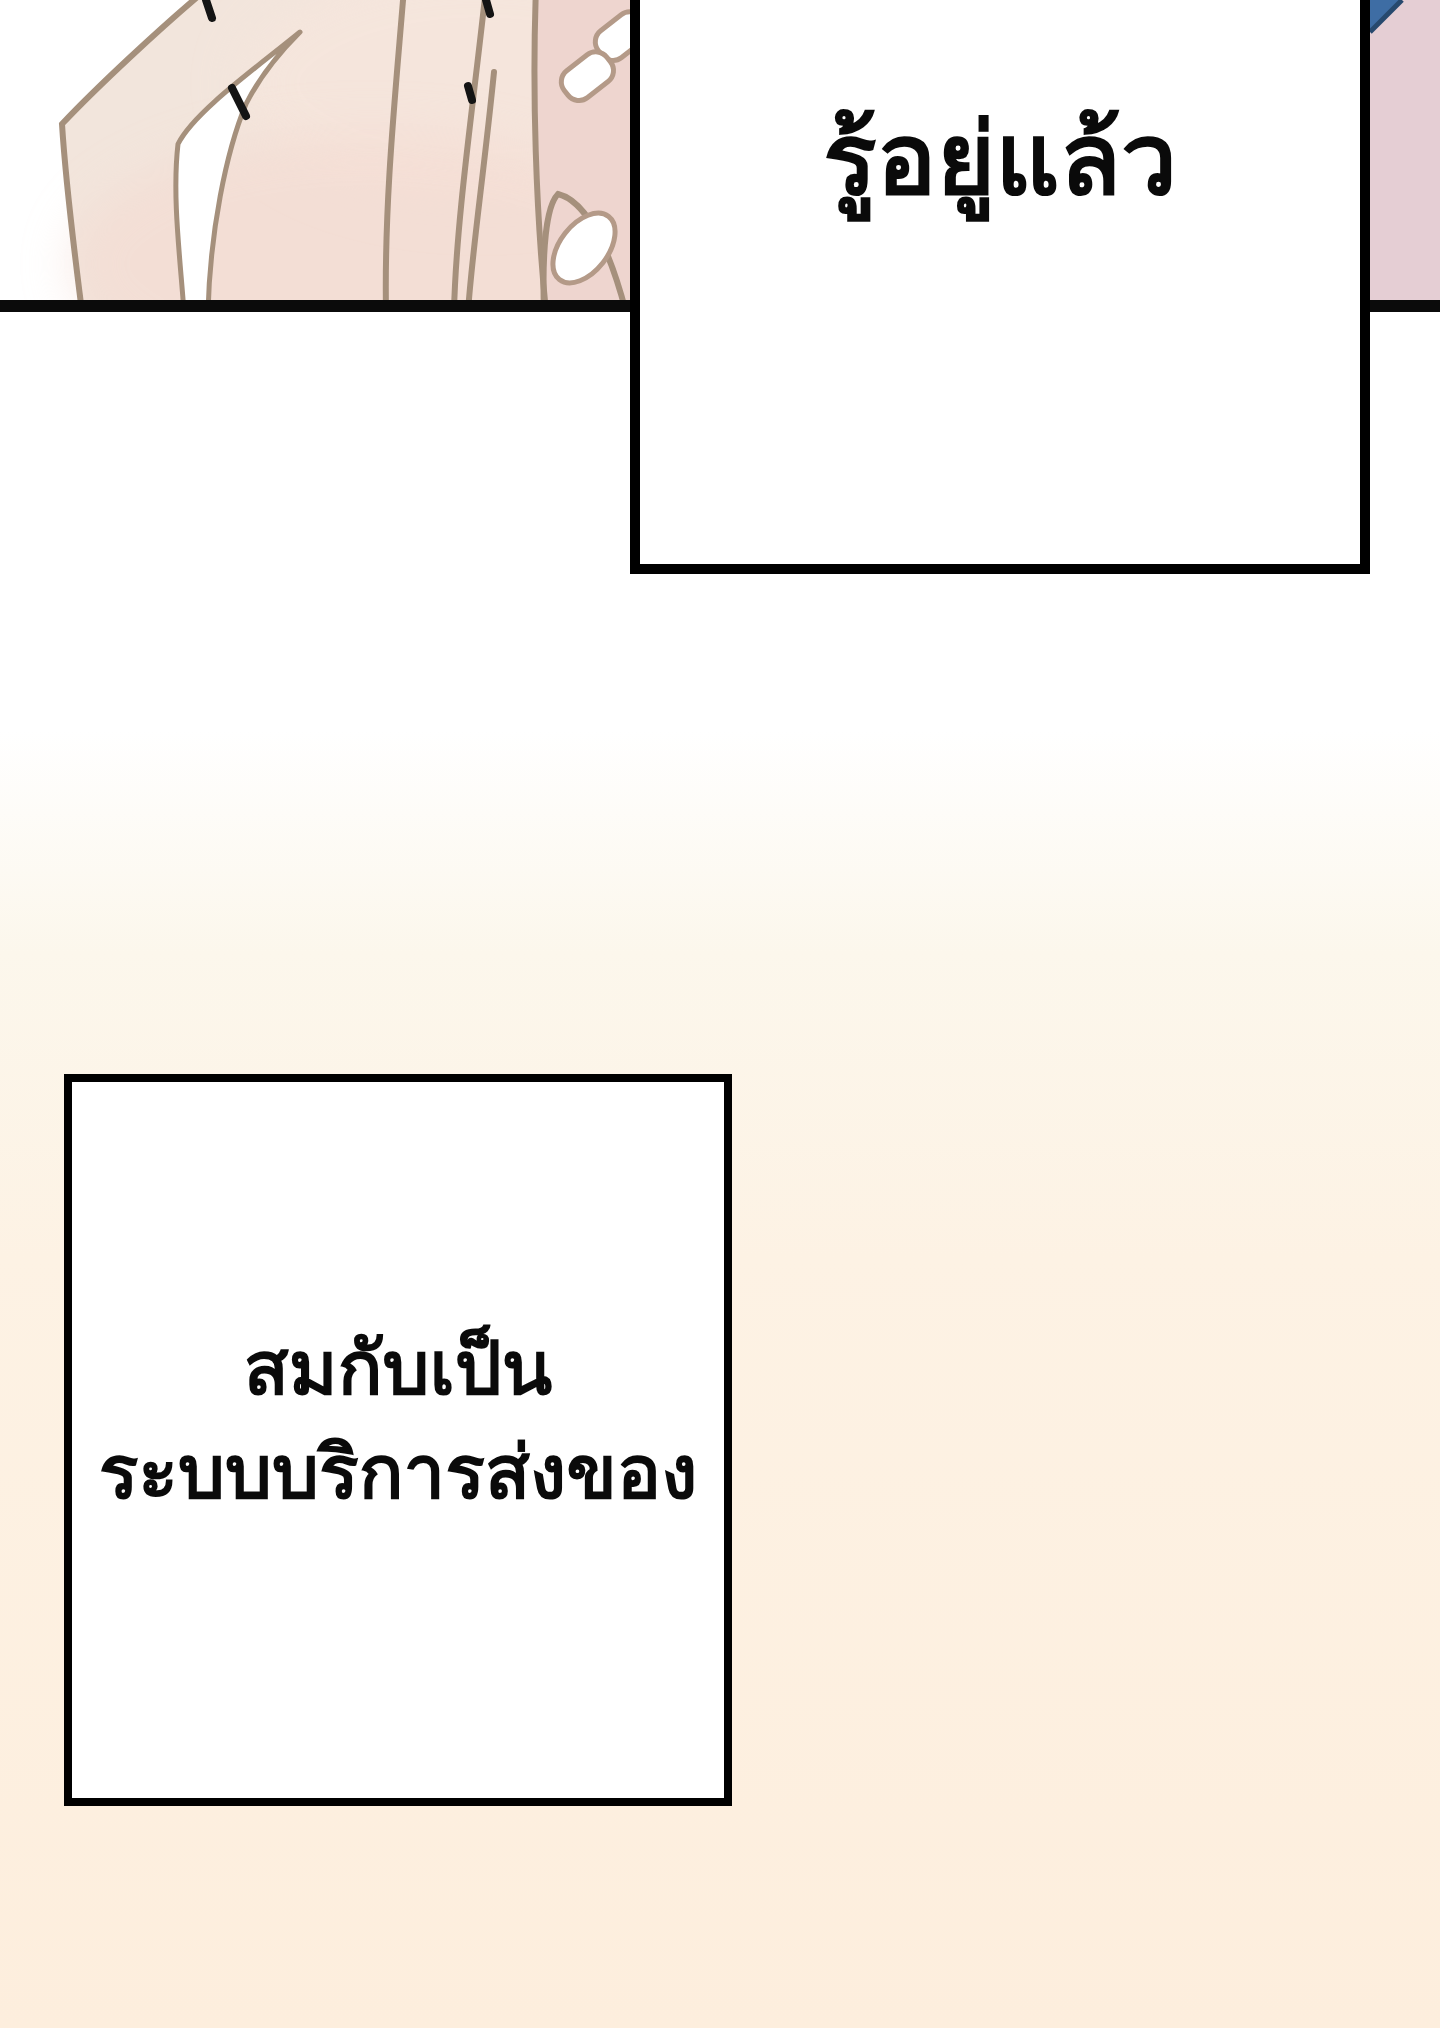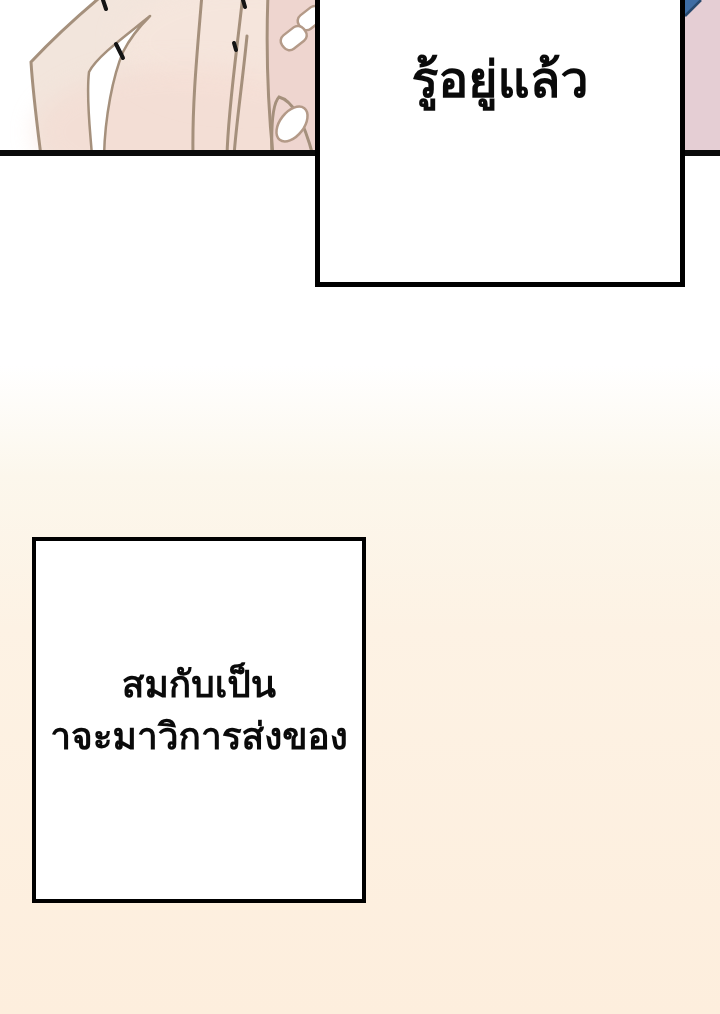--- a/index.html
+++ b/index.html
@@ -111,16 +111,16 @@
 
     <rect x="0" y="150" width="720" height="6" fill="#0b0b0b"></rect>
   </svg>
 
   <div class="speech-box top">
     <div class="line">รู้อยู่แล้ว</div>
   </div>
 
   <div class="speech-box bottom">
     <div class="line">สมกับเป็น</div>
-    <div class="line">าจะมาวิการส่งของ</div>
+    <div class="line">ระบบบริการส่งของ</div>
   </div>
 
 </div>
 
 </body></html>

